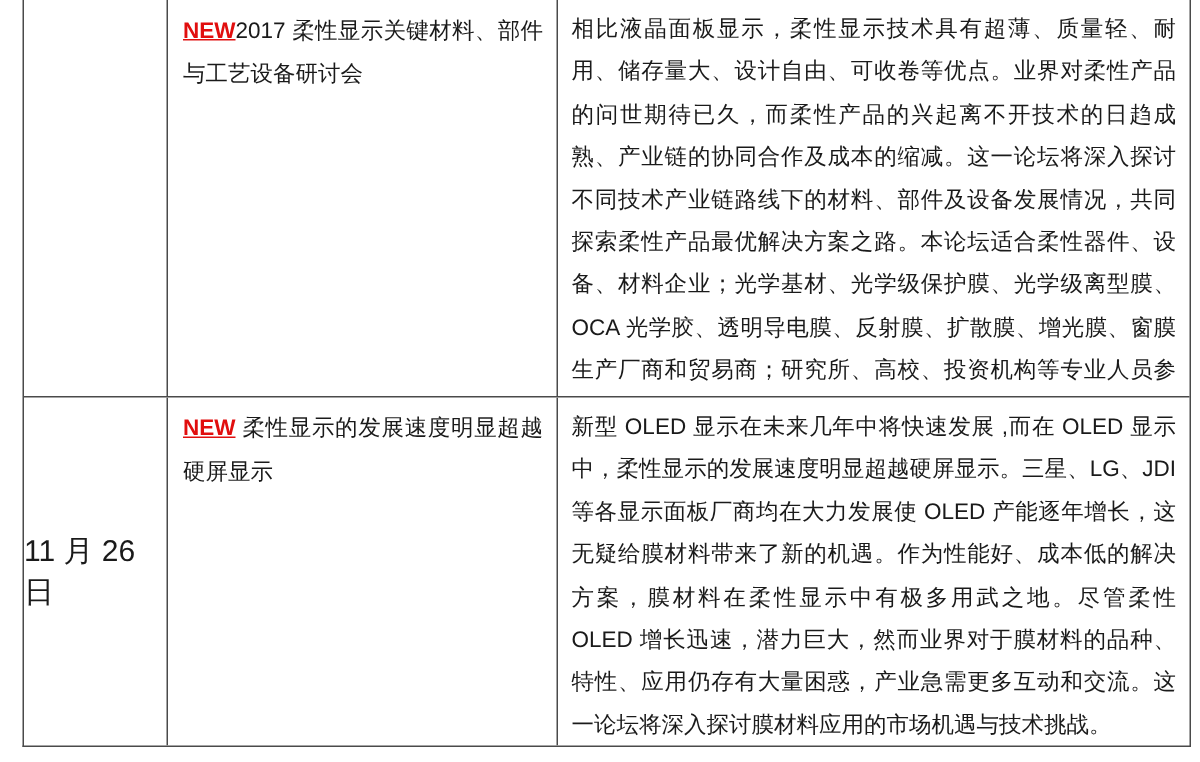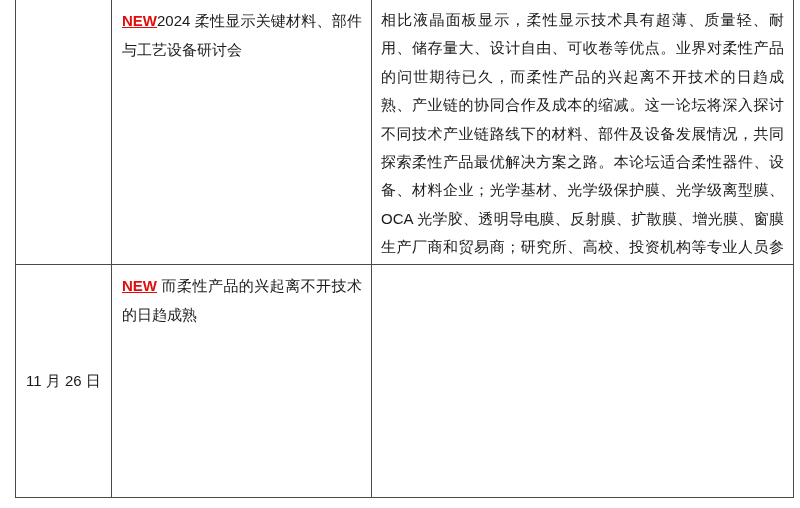--- a/index.html
+++ b/index.html
@@ -42,21 +42,21 @@
   .t-row.row-2 { flex: 1; }
   .cell {
     overflow: hidden;
   }
   .cell-date {
     width: 96px;
     border-right: 1px solid var(--border);
     display: flex;
     align-items: center;
     justify-content: center;
-    font-size: 15px;
+    font-size: 20px;
   }
   .cell-title {
     width: 260px;
     border-right: 1px solid var(--border);
     padding: 7px 9px 0 10px;
     font-size: 15px;
     line-height: 28.8px;
     text-align: justify;
   }
   .cell-desc {
@@ -77,30 +77,33 @@
 <body>
 
 <div class="page">
   <div class="schedule-table">
 
     <div class="t-row row-1">
       <div class="cell cell-date">
         <span></span>
       </div>
       <div class="cell cell-title">
-        <span class="new-badge">NEW</span><span>2024 柔性显示关键材料、部件与工艺设备研讨会</span>
+        <span class="new-badge">NEW</span><span>2017 柔性显示关键材料、部件与工艺设备研讨会</span>
       </div>
       <div class="cell cell-desc">
         <span>相比液晶面板显示，柔性显示技术具有超薄、质量轻、耐用、储存量大、设计自由、可收卷等优点。业界对柔性产品的问世期待已久，而柔性产品的兴起离不开技术的日趋成熟、产业链的协同合作及成本的缩减。这一论坛将深入探讨不同技术产业链路线下的材料、部件及设备发展情况，共同探索柔性产品最优解决方案之路。本论坛适合柔性器件、设备、材料企业；光学基材、光学级保护膜、光学级离型膜、OCA 光学胶、透明导电膜、反射膜、扩散膜、增光膜、窗膜生产厂商和贸易商；研究所、高校、投资机构等专业人员参加。</span>
       </div>
     </div>
 
     <div class="t-row row-2">
       <div class="cell cell-date">
         <span>11 月 26 日</span>
       </div>
       <div class="cell cell-title">
-        <span class="new-badge">NEW</span><span> 而柔性产品的兴起离不开技术的日趋成熟</span>
+        <span class="new-badge">NEW</span><span> 柔性显示的发展速度明显超越硬屏显示</span>
+      </div>
+      <div class="cell cell-desc">
+        <span>新型 OLED 显示在未来几年中将快速发展 ,而在 OLED 显示中，柔性显示的发展速度明显超越硬屏显示。三星、LG、JDI 等各显示面板厂商均在大力发展使 OLED 产能逐年增长，这无疑给膜材料带来了新的机遇。作为性能好、成本低的解决方案，膜材料在柔性显示中有极多用武之地。尽管柔性 OLED 增长迅速，潜力巨大，然而业界对于膜材料的品种、特性、应用仍存有大量困惑，产业急需更多互动和交流。这一论坛将深入探讨膜材料应用的市场机遇与技术挑战。</span>
       </div>
     </div>
 
   </div>
 </div>
 
 </body></html>

